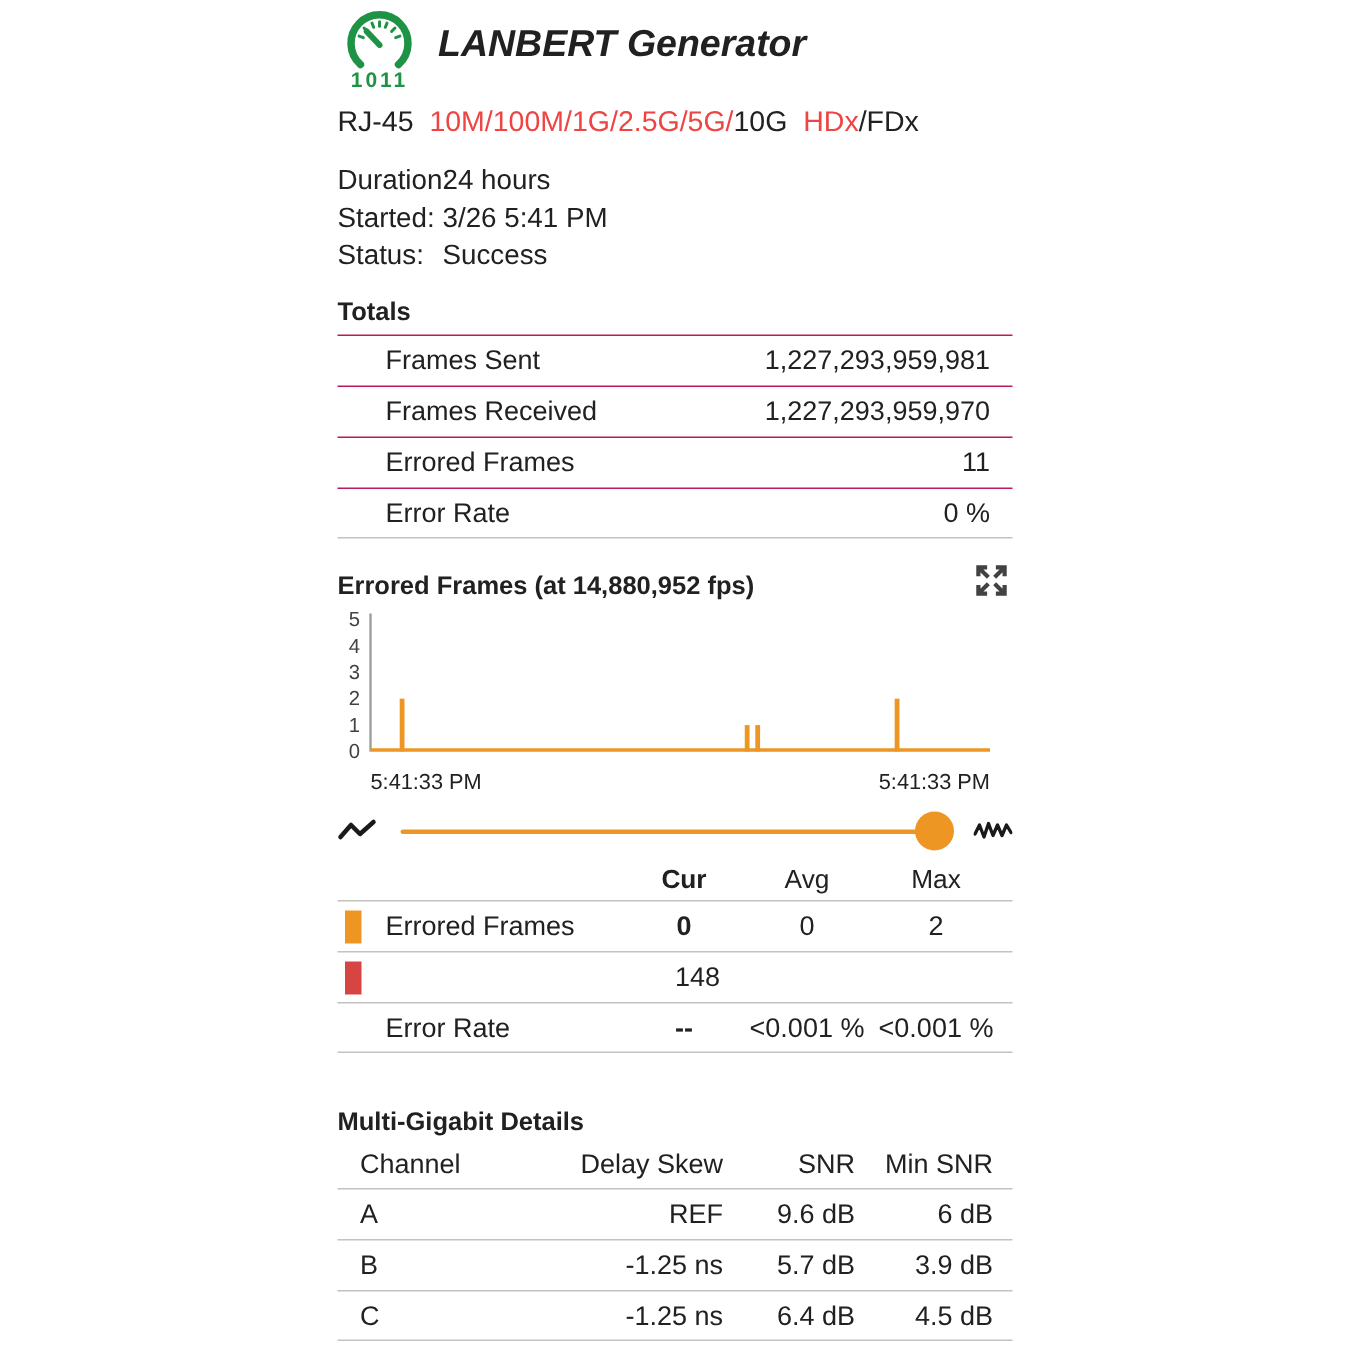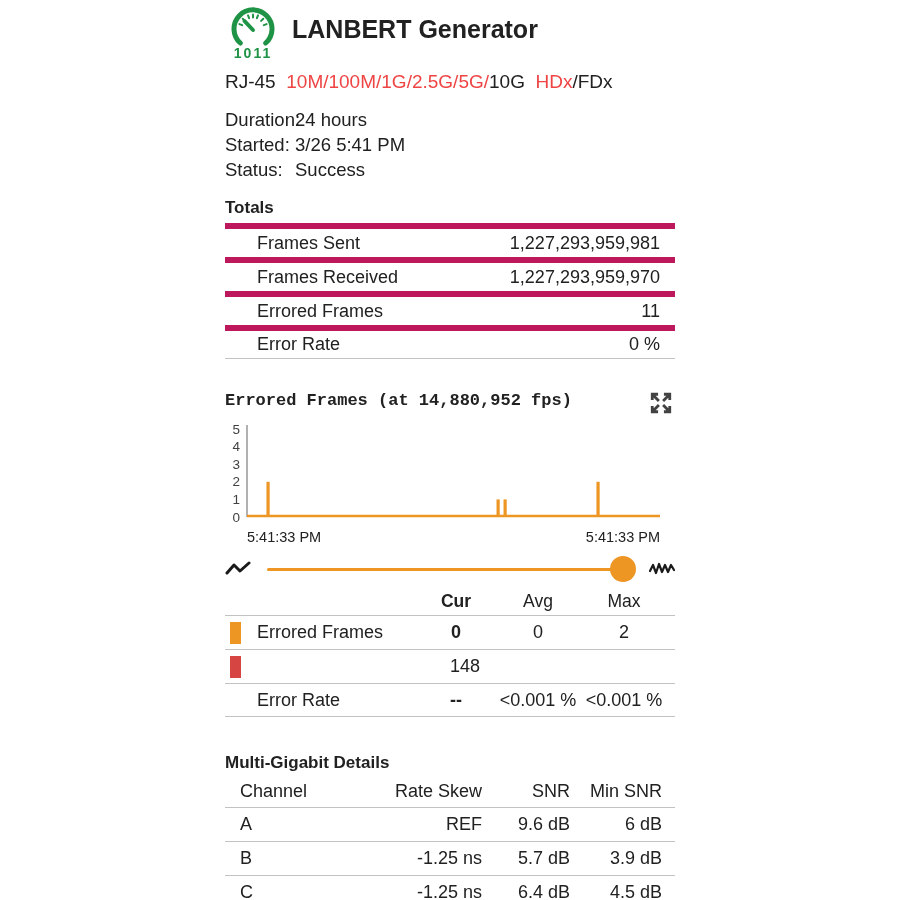--- a/index.html
+++ b/index.html
@@ -3,40 +3,40 @@
 <meta charset="utf-8">
 <style>
   * { margin:0; padding:0; box-sizing:border-box; }
   html,body { width:900px; background:#ffffff; font-family:"Liberation Sans", sans-serif; color:#212121; }
   .page { width:450px; margin-left:225px; padding-top:4px; }
 
   
   .header-row { display:flex; align-items:center; gap:11px; height:58px; }
   .logo { width:56px; display:flex; flex-direction:column; align-items:center; }
   .logo-digits { color:#1F9345; font-weight:700; font-size:14px; letter-spacing:2px; margin-top:-4px; }
-  .app-title { font-size:25px; font-weight:700; margin-top:-8px; }
+  .app-title { font-size:25px; font-weight:700; margin-top:-8px;font-style:italic; }
 
   
   .link-line { margin-top:9px; font-size:19px; }
   .dim { color:#ef4444; }
 
   
   .info { margin-top:14px; font-size:18.5px; line-height:25px; }
   .info-label { display:inline-block; width:70px; }
 
   .section-title { margin-top:16px; font-size:17px; font-weight:700; }
 
   
   .totals-table { margin-top:5px; }
-  .t-row { display:flex; align-items:center; height:34px; border-top:6px solid #be185d; padding-left:32px; padding-right:15px; font-size:18px;justify-content:space-between; }
+  .t-row { display:flex; align-items:center; height:34px; border-top:1px solid #be185d; padding-left:32px; padding-right:15px; font-size:18px;justify-content:space-between; }
   .t-row:last-child { border-bottom:1px solid #c2c2c2; }
   .t-val { margin-left:auto; }
 
   
-  .chart-title-row { margin-top:24px; display:flex; align-items:center;font-family:Liberation Mono, monospace; }
+  .chart-title-row { margin-top:8px; display:flex; align-items:flex-end; }
   .chart-title { font-size:17px; font-weight:700; }
   .expand-btn { margin-left:auto; margin-top:6px; width:28px; height:28px; cursor:pointer; }
   .chart-wrap { margin-top:6px; }
   .x-labels { margin-left:22px; width:413px; display:flex; justify-content:space-between; font-size:14.5px; margin-top:2px;gap:21px; }
 
   
   .slider-row { margin-top:8px; display:flex; align-items:center; height:32px; }
   .wave-icon { flex:none; }
   .slider-track { flex:1; margin:0 16px; position:relative; height:26px; cursor:pointer; }
   .track-line { position:absolute; left:0; right:10px; top:11.5px; height:3px; background:#EE9623; border-radius:2px; }
@@ -185,21 +185,21 @@
       <span class="col-cur">--</span>
       <span class="col-avg">&lt;0.001 %</span>
       <span class="col-max">&lt;0.001 %</span>
     </div>
   </div>
 
   <div class="mg-title">Multi-Gigabit Details</div>
   <div>
     <div class="mg-head">
       <span class="mg-channel">Channel</span>
-      <span class="mg-skew">Rate Skew</span>
+      <span class="mg-skew">Delay Skew</span>
       <span class="mg-snr">SNR</span>
       <span class="mg-minsnr">Min SNR</span>
     </div>
     <div class="mg-row">
       <span class="mg-channel">A</span>
       <span class="mg-skew">REF</span>
       <span class="mg-snr">9.6 dB</span>
       <span class="mg-minsnr">6 dB</span>
     </div>
     <div class="mg-row">

